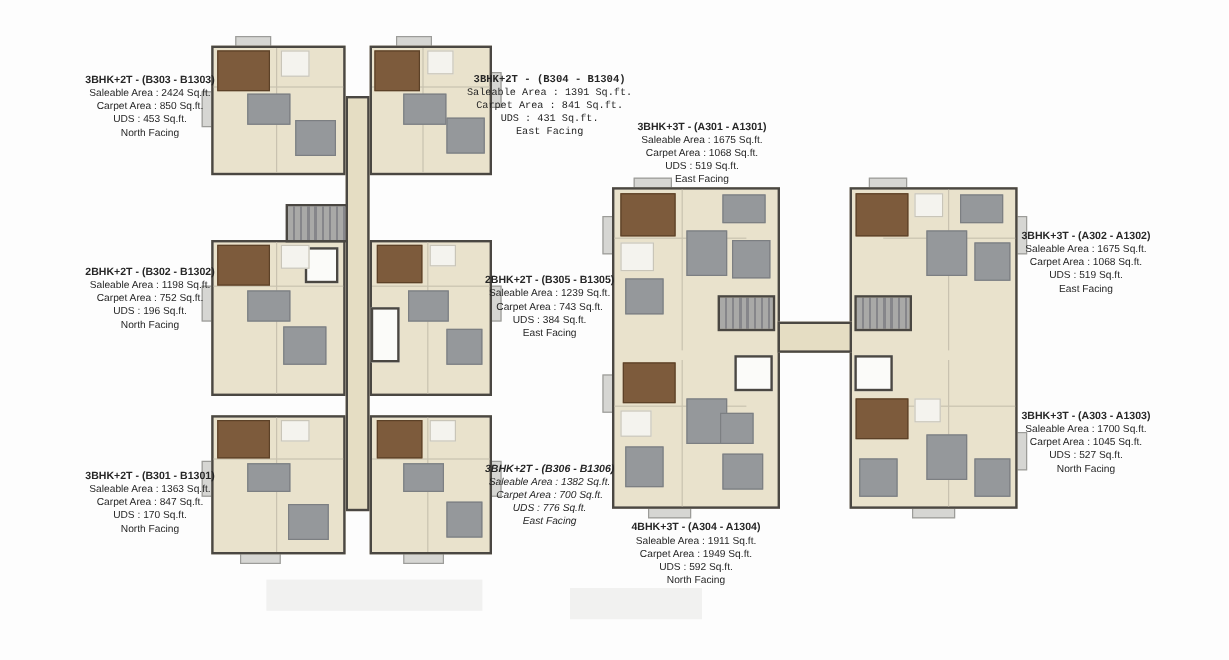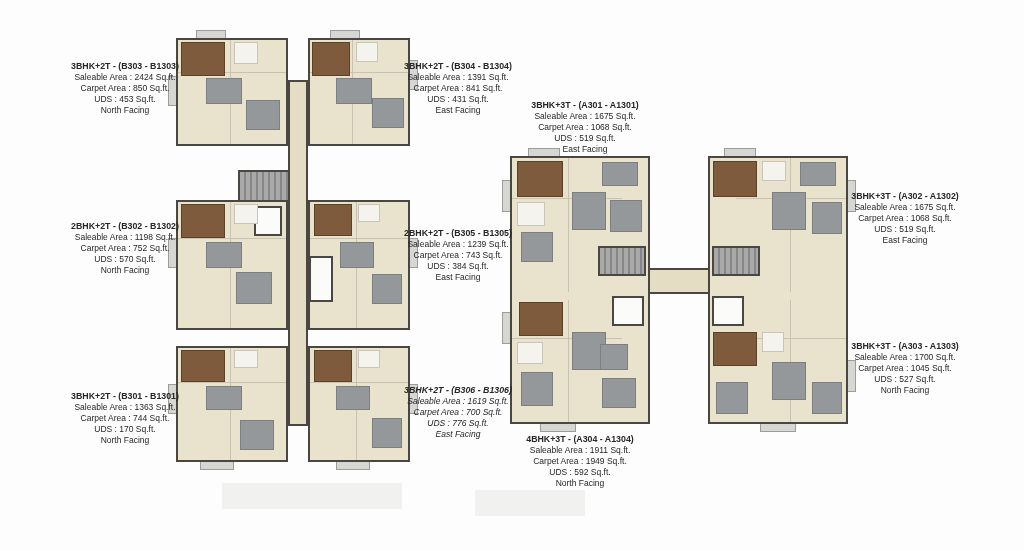--- a/index.html
+++ b/index.html
@@ -157,51 +157,51 @@
     <div>Saleable Area : 2424 Sq.ft.</div>
     <div>Carpet Area : 850 Sq.ft.</div>
     <div>UDS : 453 Sq.ft.</div>
     <div>North Facing</div>
   </div>
 
   <div class="label" style="left:50px;top:221px;width:150px;">
     <div class="t">2BHK+2T - (B302 - B1302)</div>
     <div>Saleable Area : 1198 Sq.ft.</div>
     <div>Carpet Area : 752 Sq.ft.</div>
-    <div>UDS : 570 Sq.ft.</div>
+    <div>UDS : 196 Sq.ft.</div>
     <div>North Facing</div>
   </div>
 
   <div class="label" style="left:50px;top:391px;width:150px;">
     <div class="t">3BHK+2T - (B301 - B1301)</div>
     <div>Saleable Area : 1363 Sq.ft.</div>
-    <div>Carpet Area : 744 Sq.ft.</div>
+    <div>Carpet Area : 847 Sq.ft.</div>
     <div>UDS : 170 Sq.ft.</div>
     <div>North Facing</div>
   </div>
 
-  <div class="label" style="left:383px;top:61px;width:150px;">
+  <div class="label" style="left:383px;top:61px;width:150px;font-family:Liberation Mono, monospace;">
     <div class="t">3BHK+2T - (B304 - B1304)</div>
     <div>Saleable Area : 1391 Sq.ft.</div>
     <div>Carpet Area : 841 Sq.ft.</div>
     <div>UDS : 431 Sq.ft.</div>
     <div>East Facing</div>
   </div>
 
   <div class="label" style="left:383px;top:228px;width:150px;">
     <div class="t">2BHK+2T - (B305 - B1305)</div>
     <div>Saleable Area : 1239 Sq.ft.</div>
     <div>Carpet Area : 743 Sq.ft.</div>
     <div>UDS : 384 Sq.ft.</div>
     <div>East Facing</div>
   </div>
 
   <div class="label" style="left:383px;top:385px;width:150px;font-style:italic;">
     <div class="t">3BHK+2T - (B306 - B1306)</div>
-    <div>Saleable Area : 1619 Sq.ft.</div>
+    <div>Saleable Area : 1382 Sq.ft.</div>
     <div>Carpet Area : 700 Sq.ft.</div>
     <div>UDS : 776 Sq.ft.</div>
     <div>East Facing</div>
   </div>
 
   <div class="label" style="left:505px;top:100px;width:160px;">
     <div class="t">3BHK+3T - (A301 - A1301)</div>
     <div>Saleable Area : 1675 Sq.ft.</div>
     <div>Carpet Area : 1068 Sq.ft.</div>
     <div>UDS : 519 Sq.ft.</div>

